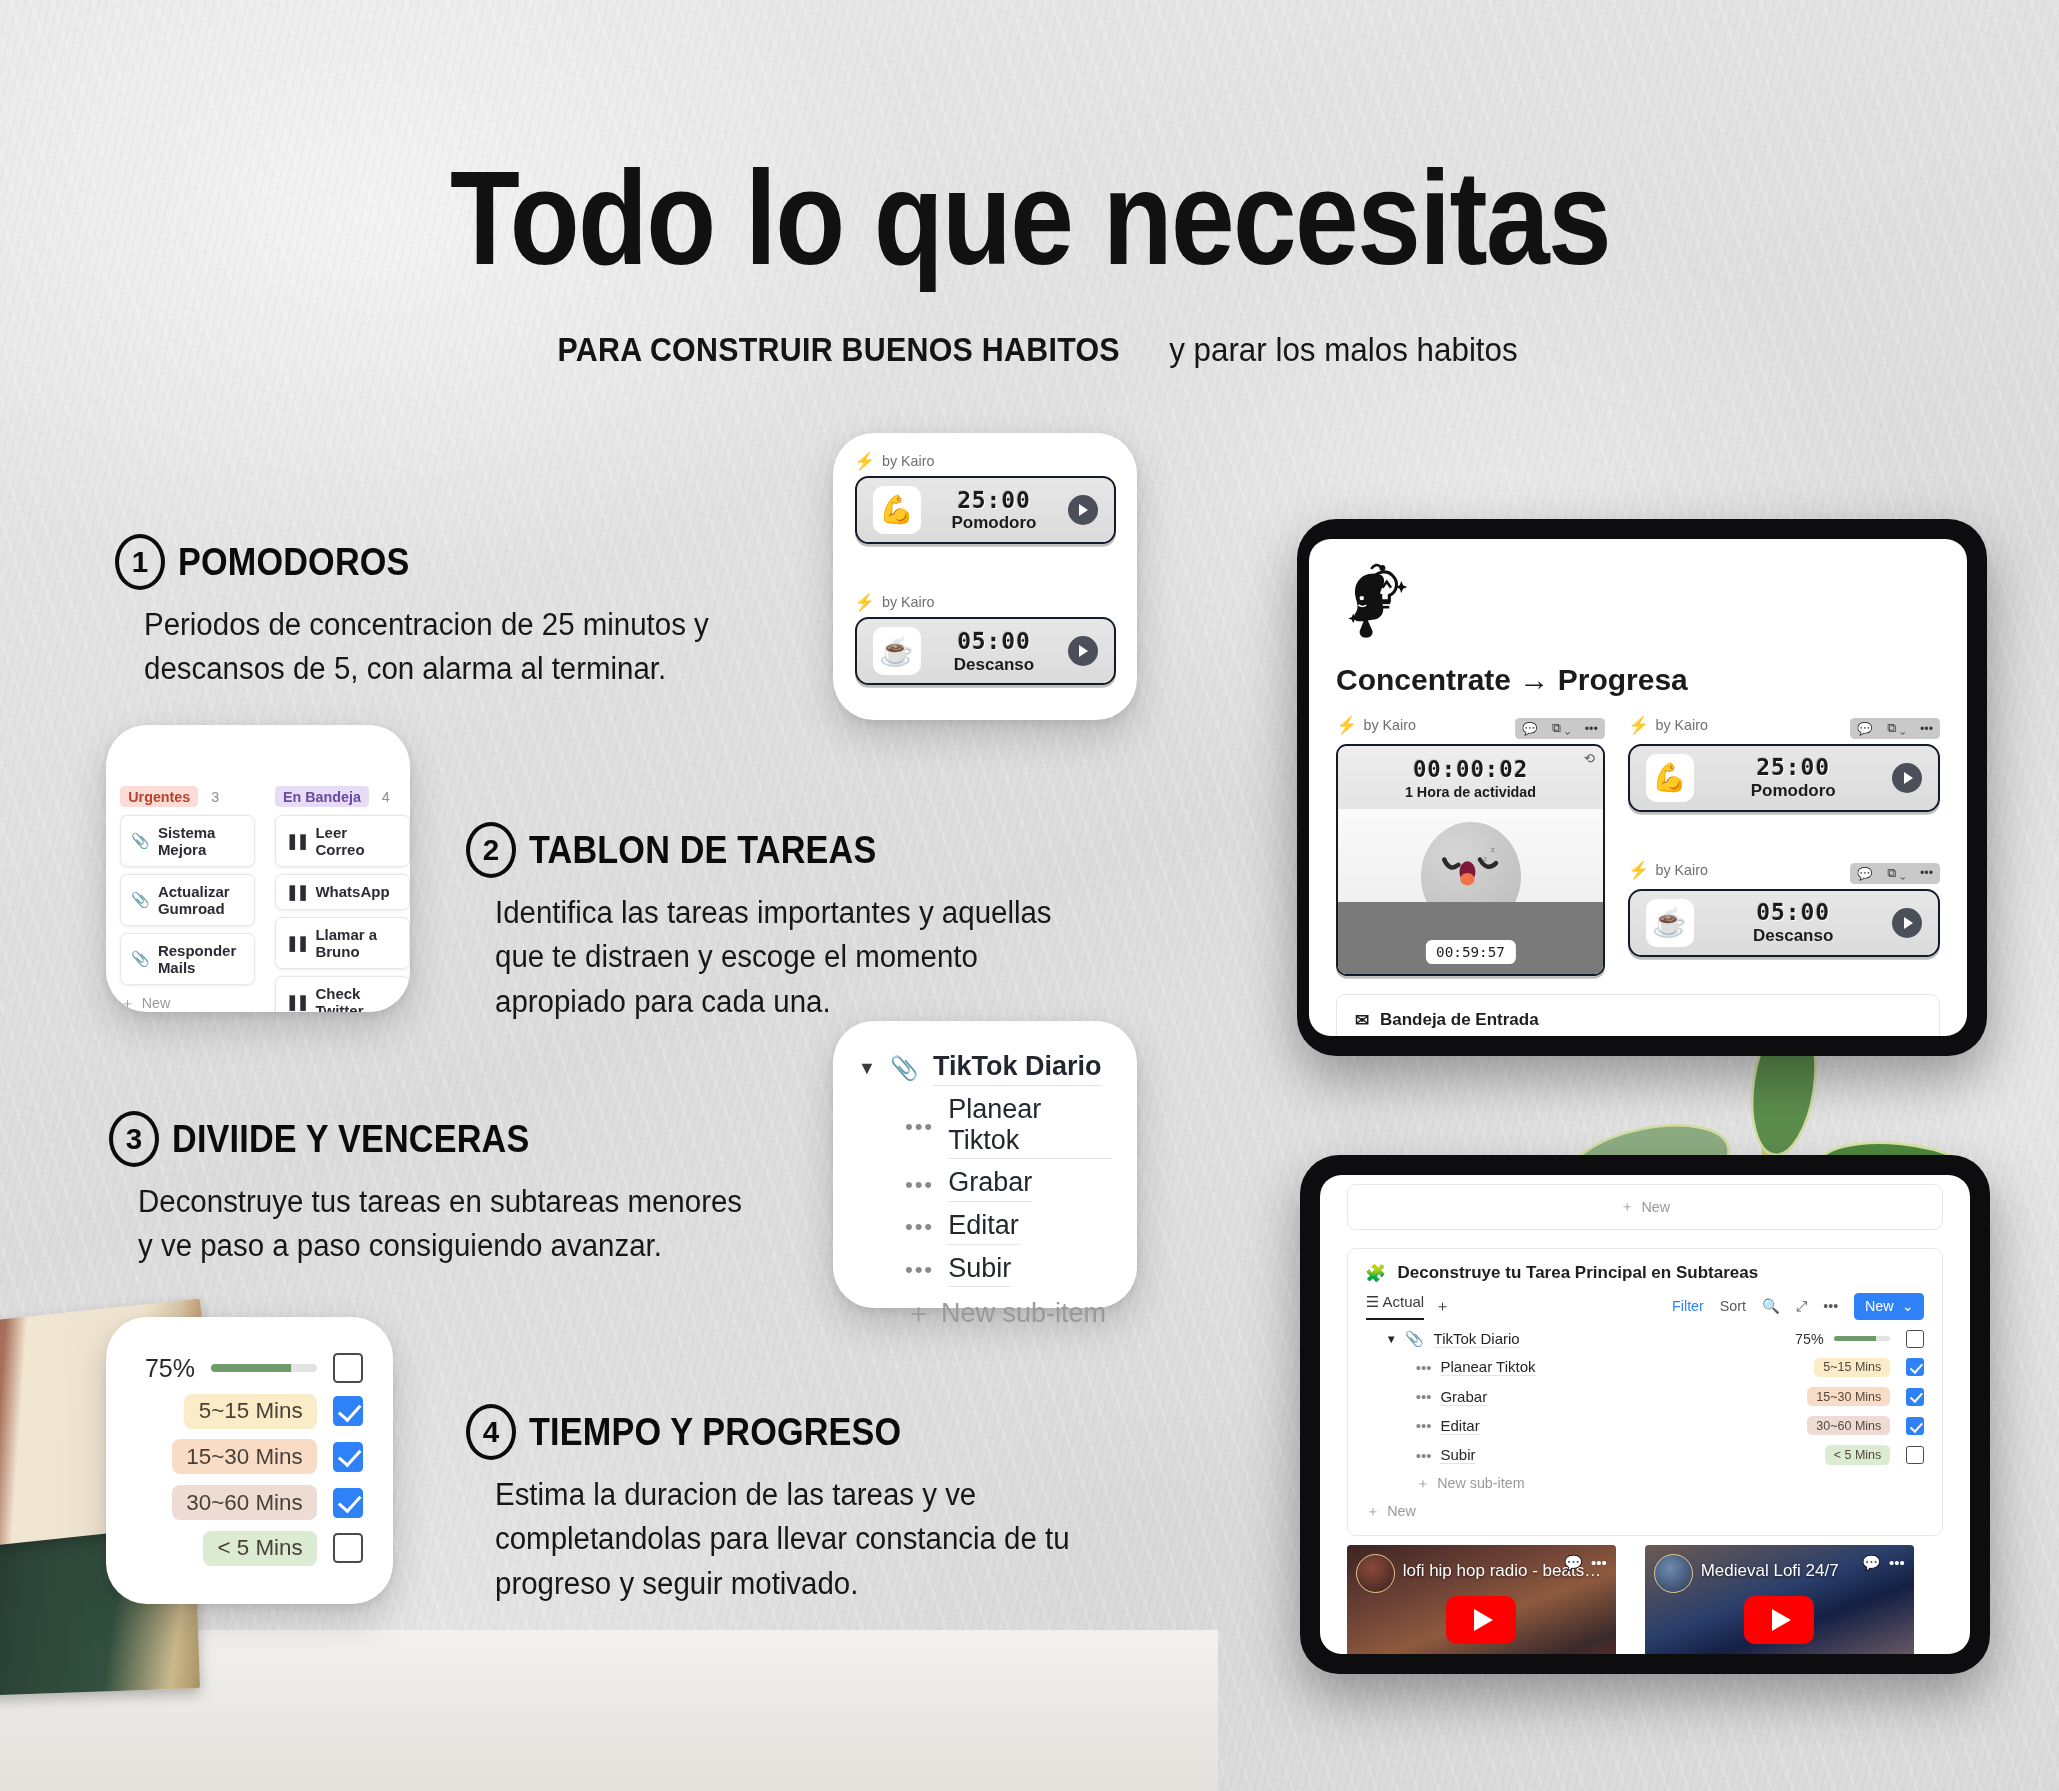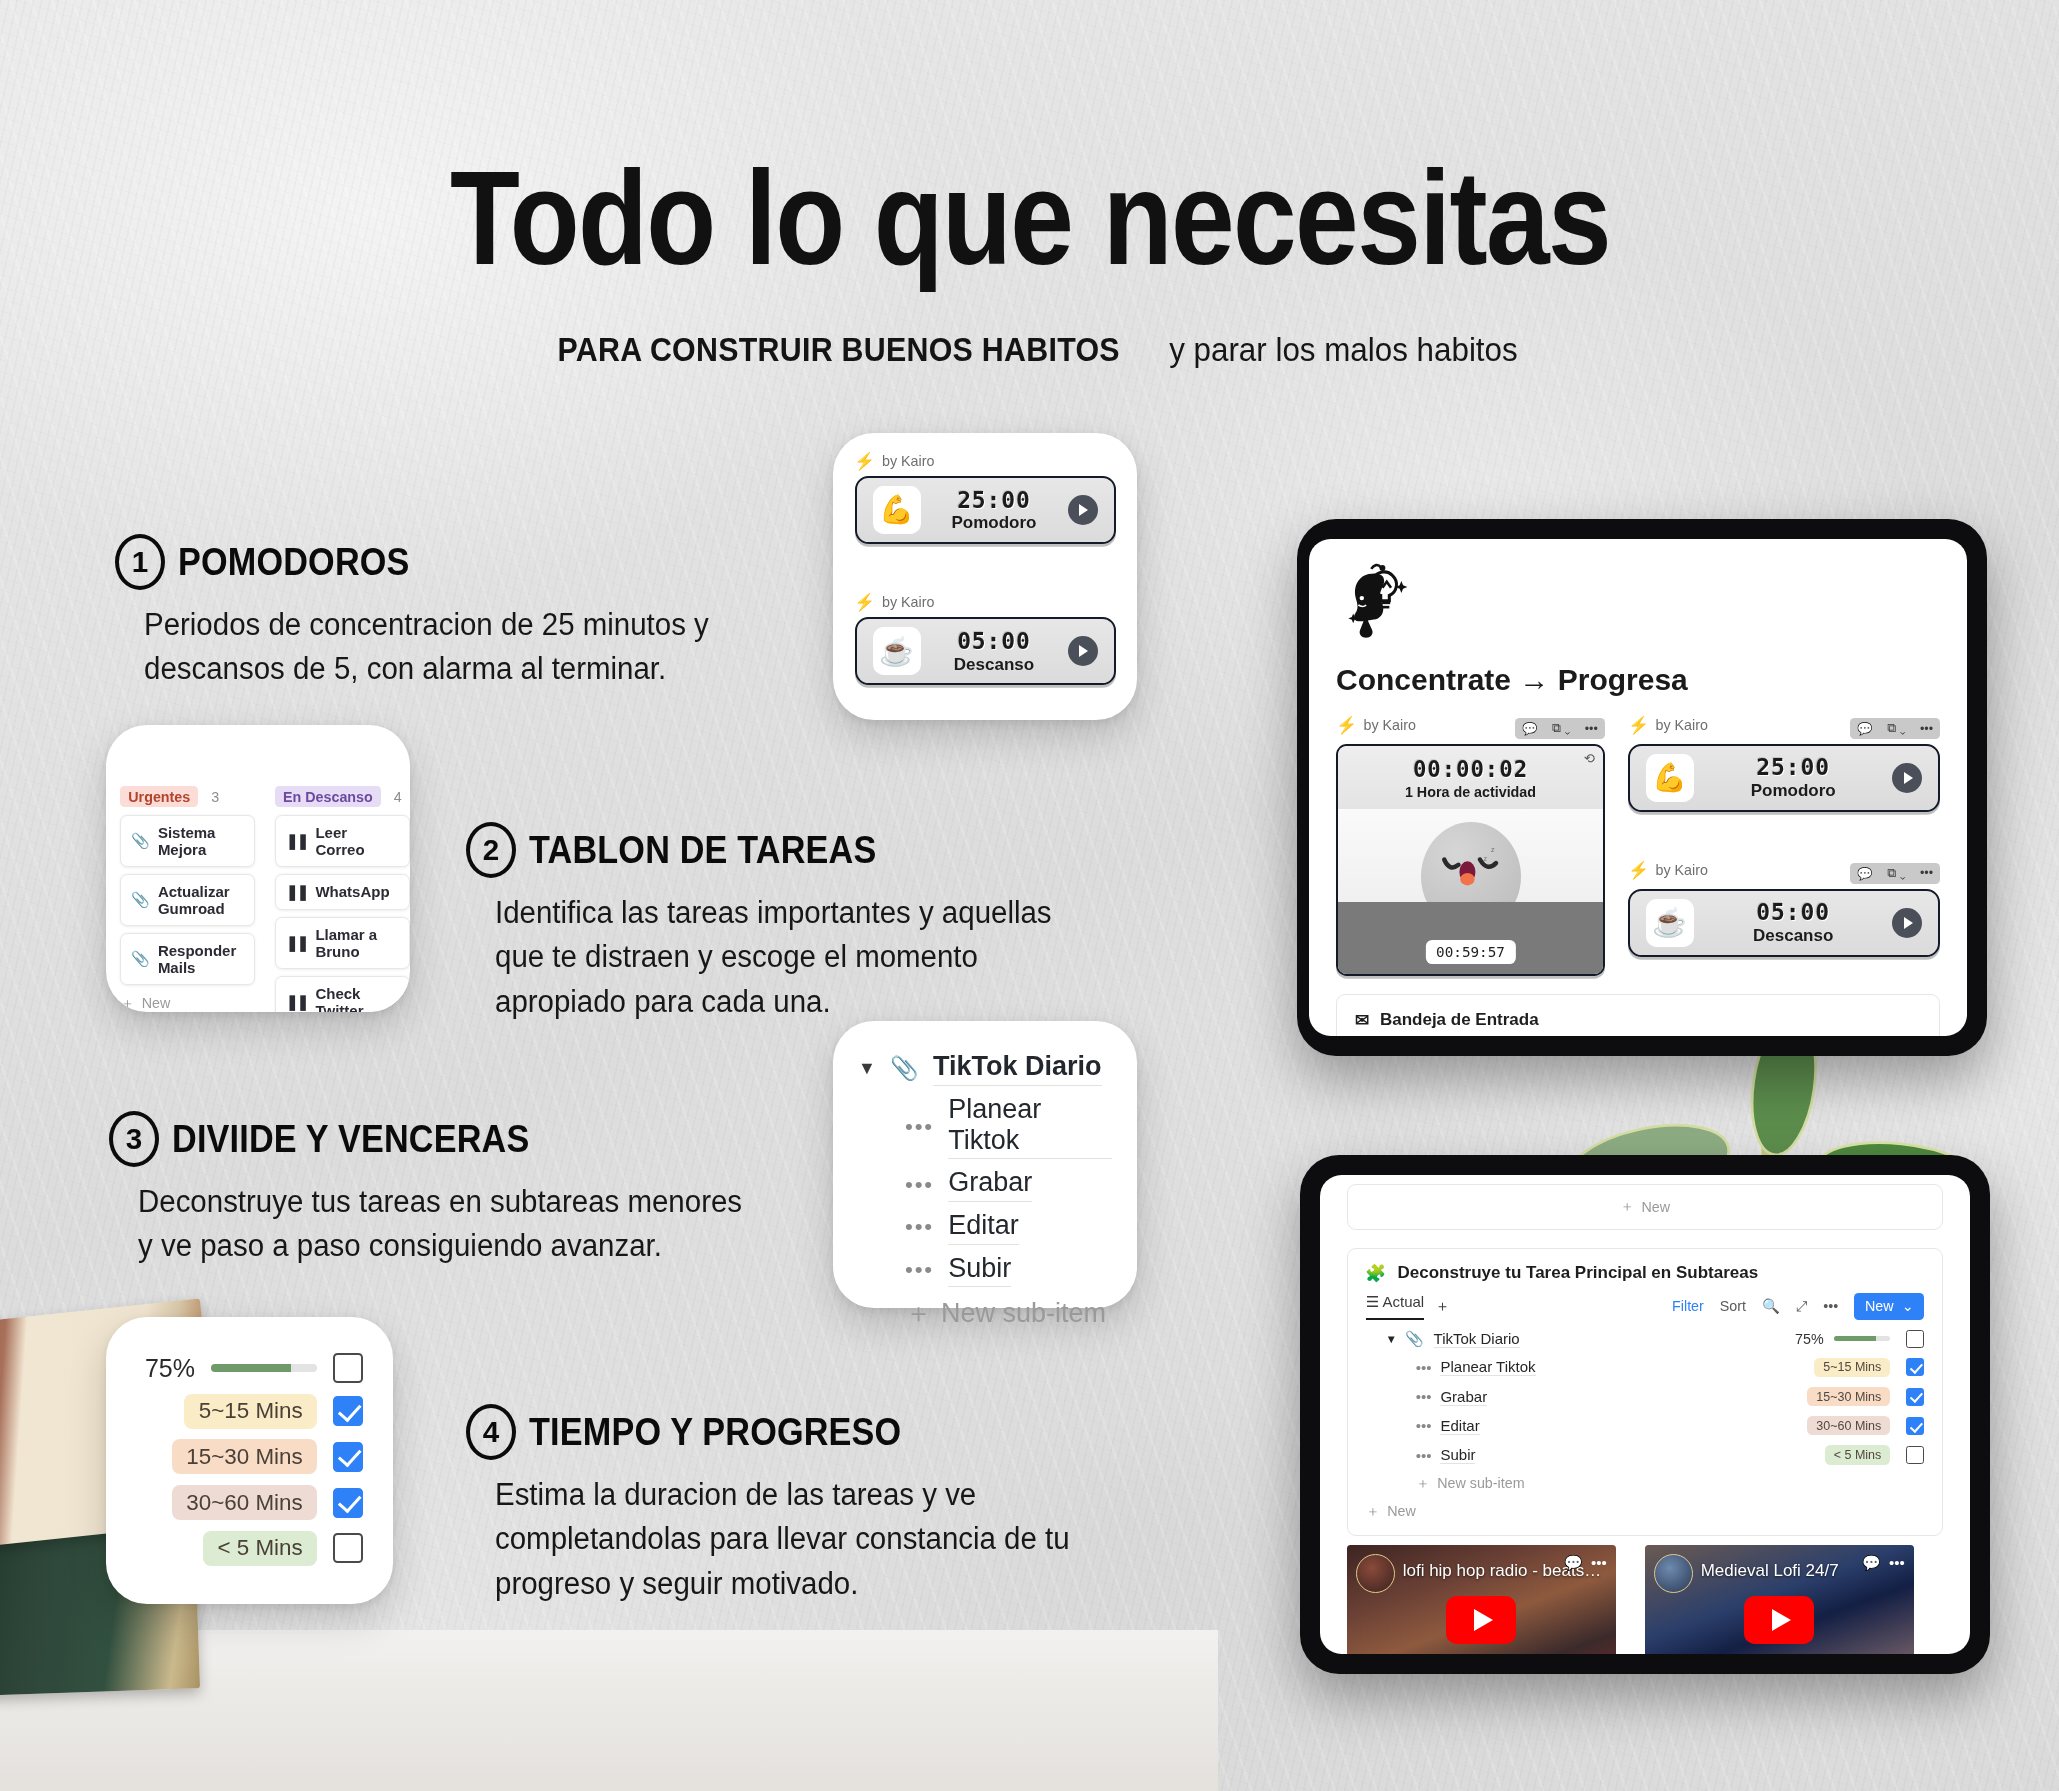--- a/index.html
+++ b/index.html
@@ -272,21 +272,21 @@
         <span>📎</span>
         <span>Responder Mails</span>
       </div>
       <div class="newrow">
         <span>＋</span>
         <span>New</span>
       </div>
     </div>
     <div class="col">
       <div>
-        <span class="chip pur" style="background: rgb(231, 220, 245); color: rgb(107, 74, 160);">En Descanso</span>
+        <span class="chip pur" style="background: rgb(231, 220, 245); color: rgb(107, 74, 160);">En Bandeja</span>
         <span class="cnt">4</span>
       </div>
       <div class="tcard">
         <span style="letter-spacing:-1.8px;font-weight:900;">❚❚</span>
         <span>Leer Correo</span>
       </div>
       <div class="tcard">
         <span style="letter-spacing:-1.8px;font-weight:900;">❚❚</span>
         <span>WhatsApp</span>
       </div>

